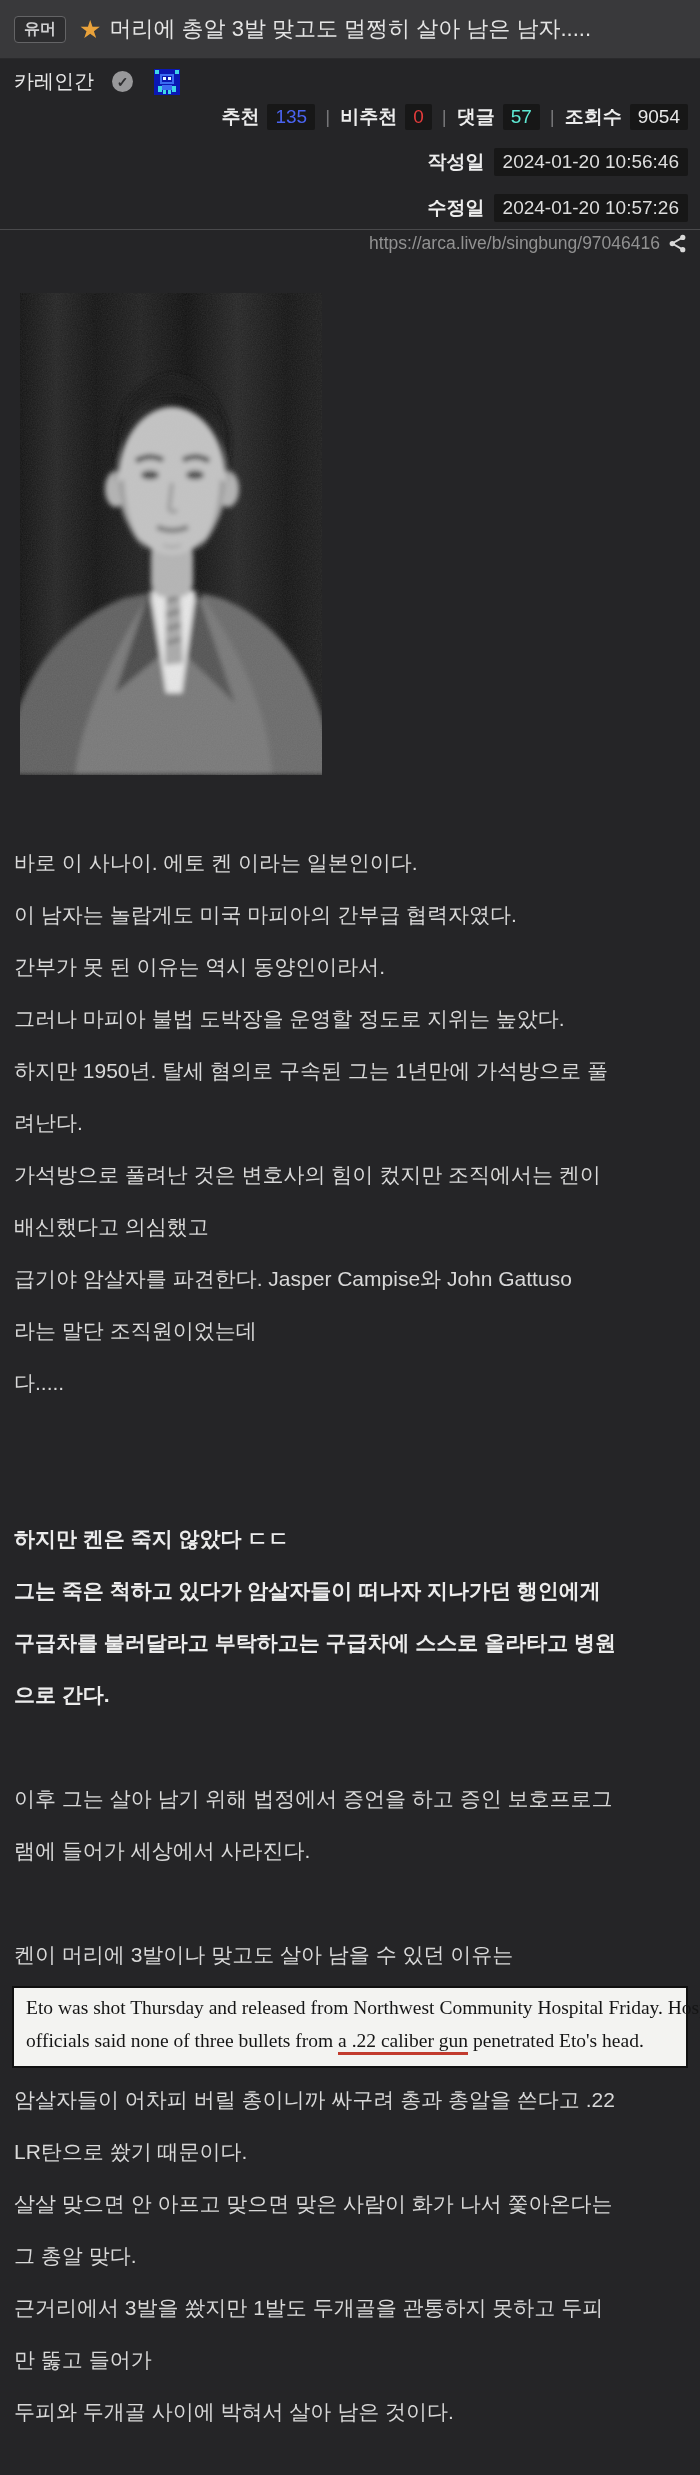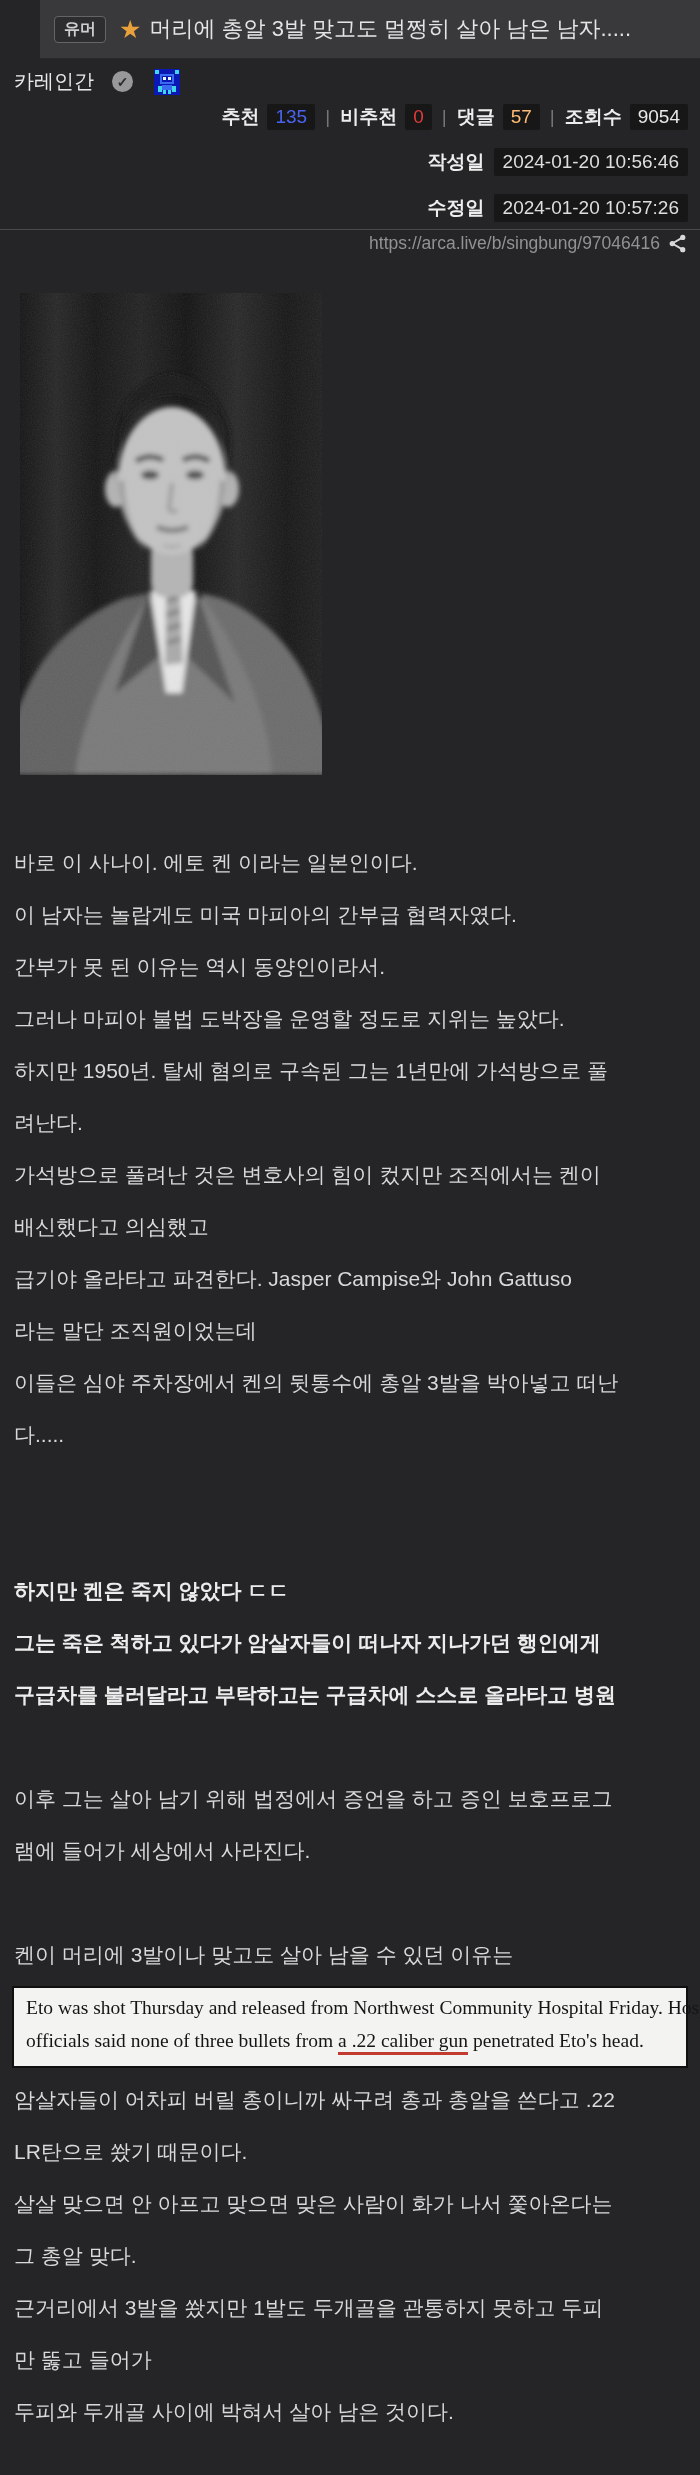--- a/index.html
+++ b/index.html
@@ -12,21 +12,20 @@
     font-family: "Liberation Sans", sans-serif;
     overflow: hidden;
   }
   
   .title-bar {
     position: absolute; top: 0; left: 0; right: 0; height: 59px;
     background: #39393b;
     display: flex; align-items: center;
     padding: 0 14px;
     border-bottom: 1px solid #2a2a2c;
-    margin-left: 40px;
   }
   .cat-badge {
     display: inline-block;
     border: 1px solid #646466;
     background: #2d2d2f;
     color: #cfcfd1;
     font-size: 16px; font-weight: bold;
     padding: 4px 9px 5px;
     border-radius: 4px;
     line-height: 1;
@@ -118,21 +117,21 @@
 
   <div class="meta">
     <div class="stats-row" id="stats-row">
         <span class="stat-label">추천</span>
         <span class="stat-value" style="color: rgb(74, 99, 239);">135</span>
         <span class="stat-sep">|</span>
         <span class="stat-label">비추천</span>
         <span class="stat-value" style="color: rgb(227, 59, 59);">0</span>
         <span class="stat-sep">|</span>
         <span class="stat-label">댓글</span>
-        <span class="stat-value" style="color: #fdba74;">57</span>
+        <span class="stat-value" style="color: #5eead4;">57</span>
         <span class="stat-sep">|</span>
         <span class="stat-label">조회수</span>
         <span class="stat-value" style="color: rgb(232, 232, 232);">9054</span>
       </div>
     <div id="dates-rows">
         <div class="date-row">
           <span class="date-label">작성일</span>
           <span class="date-value">2024-01-20 10:56:46</span>
         </div>
         <div class="date-row">
@@ -222,29 +221,29 @@
 
   <div class="body-text" id="body-text">
       <div class="body-line">바로 이 사나이. 에토 켄 이라는 일본인이다.</div>
       <div class="body-line">이 남자는 놀랍게도 미국 마피아의 간부급 협력자였다.</div>
       <div class="body-line">간부가 못 된 이유는 역시 동양인이라서.</div>
       <div class="body-line">그러나 마피아 불법 도박장을 운영할 정도로 지위는 높았다.</div>
       <div class="body-line">하지만 1950년. 탈세 혐의로 구속된 그는 1년만에 가석방으로 풀</div>
       <div class="body-line">려난다.</div>
       <div class="body-line">가석방으로 풀려난 것은 변호사의 힘이 컸지만 조직에서는 켄이</div>
       <div class="body-line">배신했다고 의심했고</div>
-      <div class="body-line">급기야 올라타고 파견한다. Jasper Campise와 John Gattuso</div>
+      <div class="body-line">급기야 암살자를 파견한다. Jasper Campise와 John Gattuso</div>
       <div class="body-line">라는 말단 조직원이었는데</div>
-      <div class="body-line">이들은 심야 주차장에서 켄의 뒷통수에 총알 3발을 박아넣고 떠난</div>
       <div class="body-line">다.....</div>
       <div class="body-line">&nbsp;</div>
       <div class="body-line">&nbsp;</div>
       <div class="body-line bold">하지만 켄은 죽지 않았다 ㄷㄷ</div>
       <div class="body-line bold">그는 죽은 척하고 있다가 암살자들이 떠나자 지나가던 행인에게</div>
       <div class="body-line bold">구급차를 불러달라고 부탁하고는 구급차에 스스로 올라타고 병원</div>
+      <div class="body-line bold">으로 간다.</div>
       <div class="body-line">&nbsp;</div>
       <div class="body-line">이후 그는 살아 남기 위해 법정에서 증언을 하고 증인 보호프로그</div>
       <div class="body-line">램에 들어가 세상에서 사라진다.</div>
       <div class="body-line">&nbsp;</div>
       <div class="body-line">켄이 머리에 3발이나 맞고도 살아 남을 수 있던 이유는</div>
       <div class="quote-box">
         <div>Eto was shot Thursday and released from Northwest Community Hospital Friday. Hospital</div>
         <div><span>officials said none of three bullets from </span><span class="quote-underline">a .22 caliber gun</span><span> penetrated Eto's head.</span></div>
       </div>
       <div class="body-line">암살자들이 어차피 버릴 총이니까 싸구려 총과 총알을 쓴다고  .22</div>

